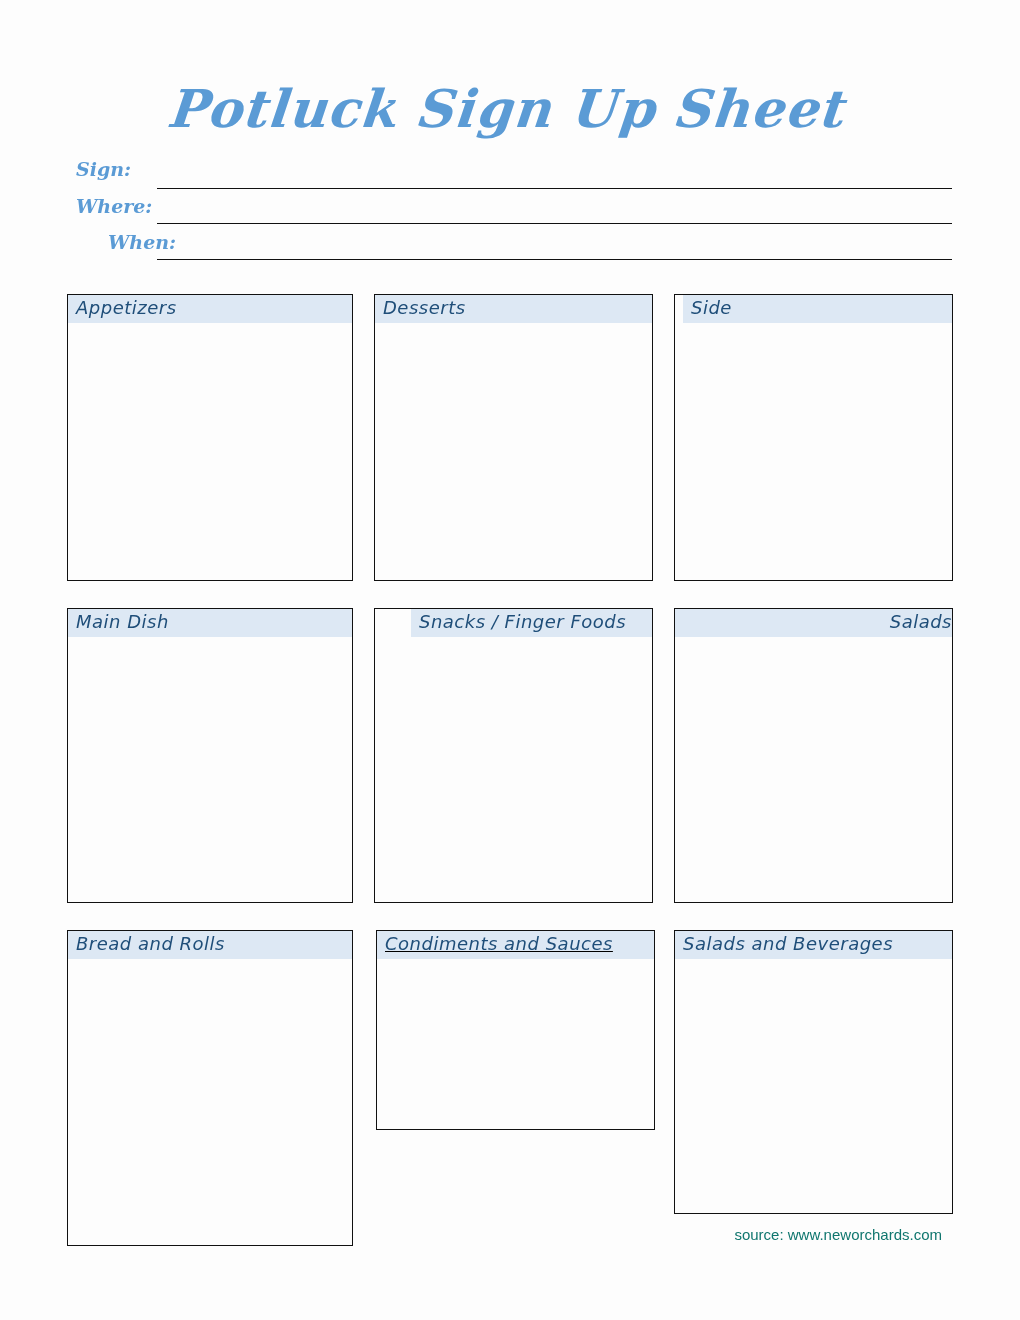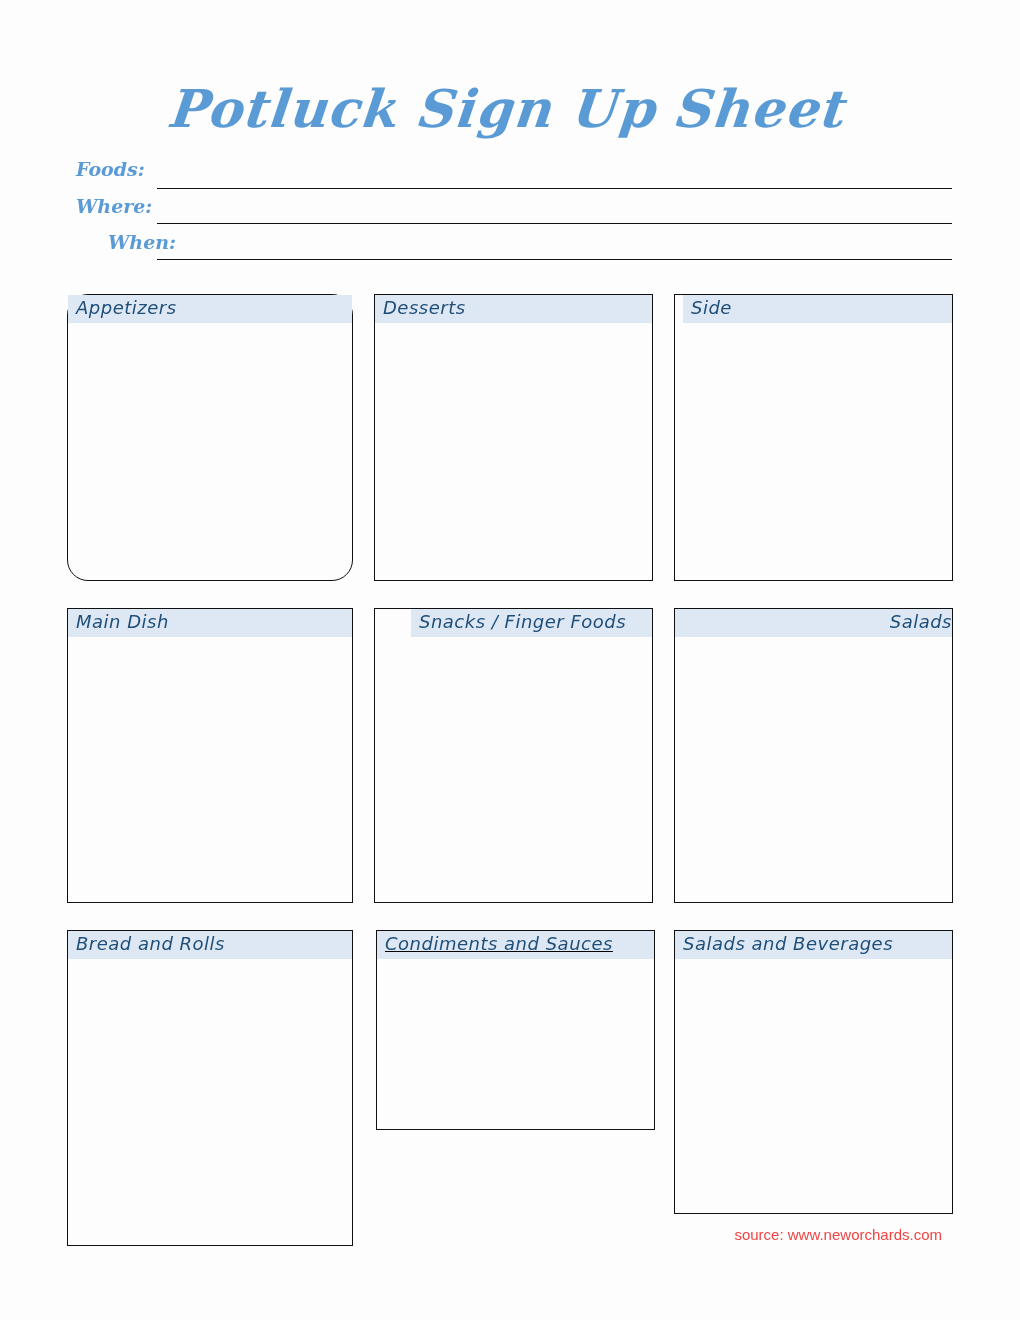--- a/index.html
+++ b/index.html
@@ -42,38 +42,38 @@
       font-family: "DejaVu Sans", sans-serif;
       font-style: italic;
       font-size: 18px;
       line-height: 26px;
       padding-left: 8px;
       letter-spacing: 0.5px;
     }
     .source {
       position: absolute; right: 78px; top: 1226px;
       font-family: "Liberation Sans", sans-serif;
-      font-size: 15px; color: #ef4444;
+      font-size: 15px; color: #0f766e;
     }
   </style>
 </head>
 <body>
 
 <div class="title">Potluck Sign Up Sheet</div>
 
-<div class="info-label" style="top:158px;">Foods:</div>
+<div class="info-label" style="top:158px;">Sign:</div>
 <div class="info-line" style="top:188px;"></div>
 
 <div class="info-label" style="top:195px;">Where:</div>
 <div class="info-line" style="top:223px;"></div>
 
 <div class="info-label" style="top:231px;margin-left:32px;">When:</div>
 <div class="info-line" style="top:259px;"></div>
 
-<div class="box" style="left:67px; top:294px; width:286px; height:287px;border-radius:21px;">
+<div class="box" style="left:67px; top:294px; width:286px; height:287px;">
   <div class="box-header">Appetizers</div>
 </div>
 <div class="box" style="left:374px; top:294px; width:279px; height:287px;">
   <div class="box-header">Desserts</div>
 </div>
 <div class="box" style="left:674px; top:294px; width:279px; height:287px;padding-left:8px;">
   <div class="box-header">Side</div>
 </div>
 
 <div class="box" style="left:67px; top:608px; width:286px; height:295px;">

